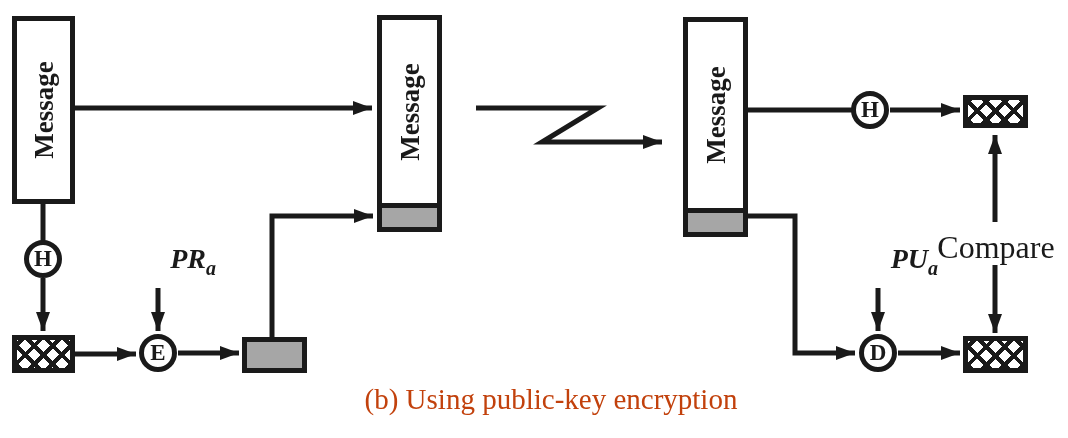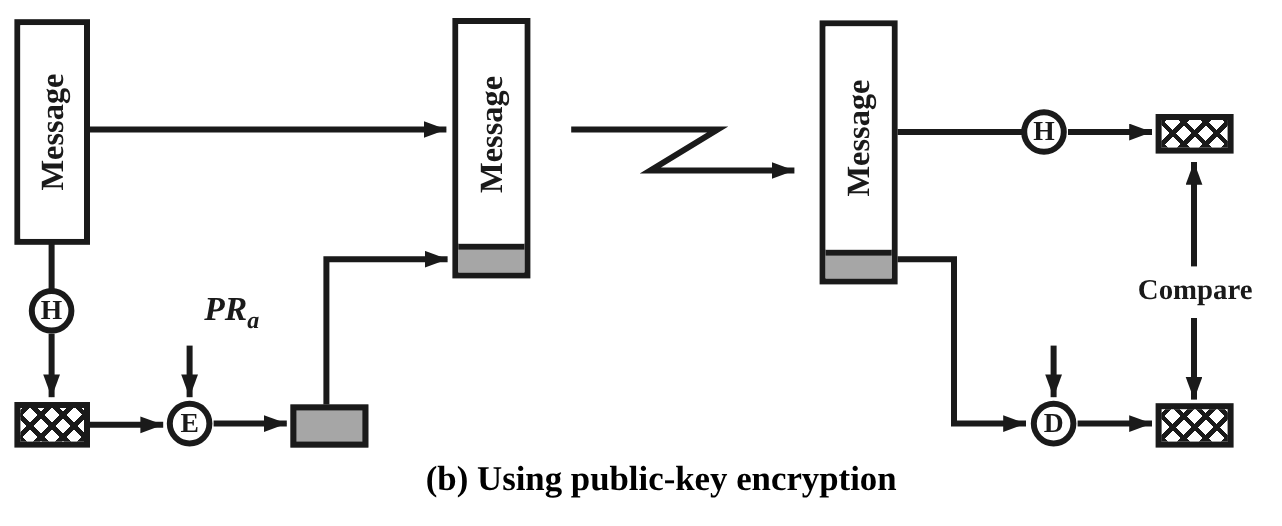--- a/index.html
+++ b/index.html
@@ -30,26 +30,26 @@
     position:absolute; width:38px; height:38px; border:5px solid #1a1a1a;
     border-radius:50%; background:#fff; display:flex; align-items:center;
     justify-content:center; font-weight:bold; font-size:23px; z-index:3;
   }
   .keylabel {
     position:absolute; width:120px; text-align:right; font-weight:bold;
     font-style:italic; font-size:28px; z-index:3;
   }
   .keylabel sub { font-size:20px; font-style:italic; }
   .plainlabel {
-    position:absolute; text-align:center; font-weight:bold; font-size:24px; z-index:3;
+    position:absolute; text-align:center; font-weight:normal; font-size:32px; z-index:3;
   }
   #wires { position:absolute; left:0; top:0; z-index:2; pointer-events:none; }
   #caption {
     position:absolute; left:34px; right:0; top:383px; text-align:center;
-    font-weight:bold; font-size:29px; color:#000000;
+    font-weight:normal; font-size:29px; color:#c2410c;
   }
 </style>
 </head>
 <body>
 
 <div id="canvas">
 
   <div class="box" style="left:12px; top:16px; width:63px; height:188px;">
     <div class="msg-white">
       <span class="vtext">Message</span>
@@ -125,18 +125,21 @@
   <div class="circle" style="left:851px; top:91px;">
     <span>H</span>
   </div>
   <div class="circle" style="left:859px; top:334px;">
     <span>D</span>
   </div>
 
   <div class="keylabel" style="left:96px; top:243px;">
     <span>PR</span><sub>a</sub>
   </div>
+  <div class="keylabel" style="left:818px; top:243px;">
+    <span>PU</span><sub>a</sub>
+  </div>
 
   <div class="plainlabel" style="left:926px; top:229px; width:140px;">Compare</div>
 
   <div id="caption">(b) Using public-key encryption</div>
 
 </div>
 
 </body></html>

